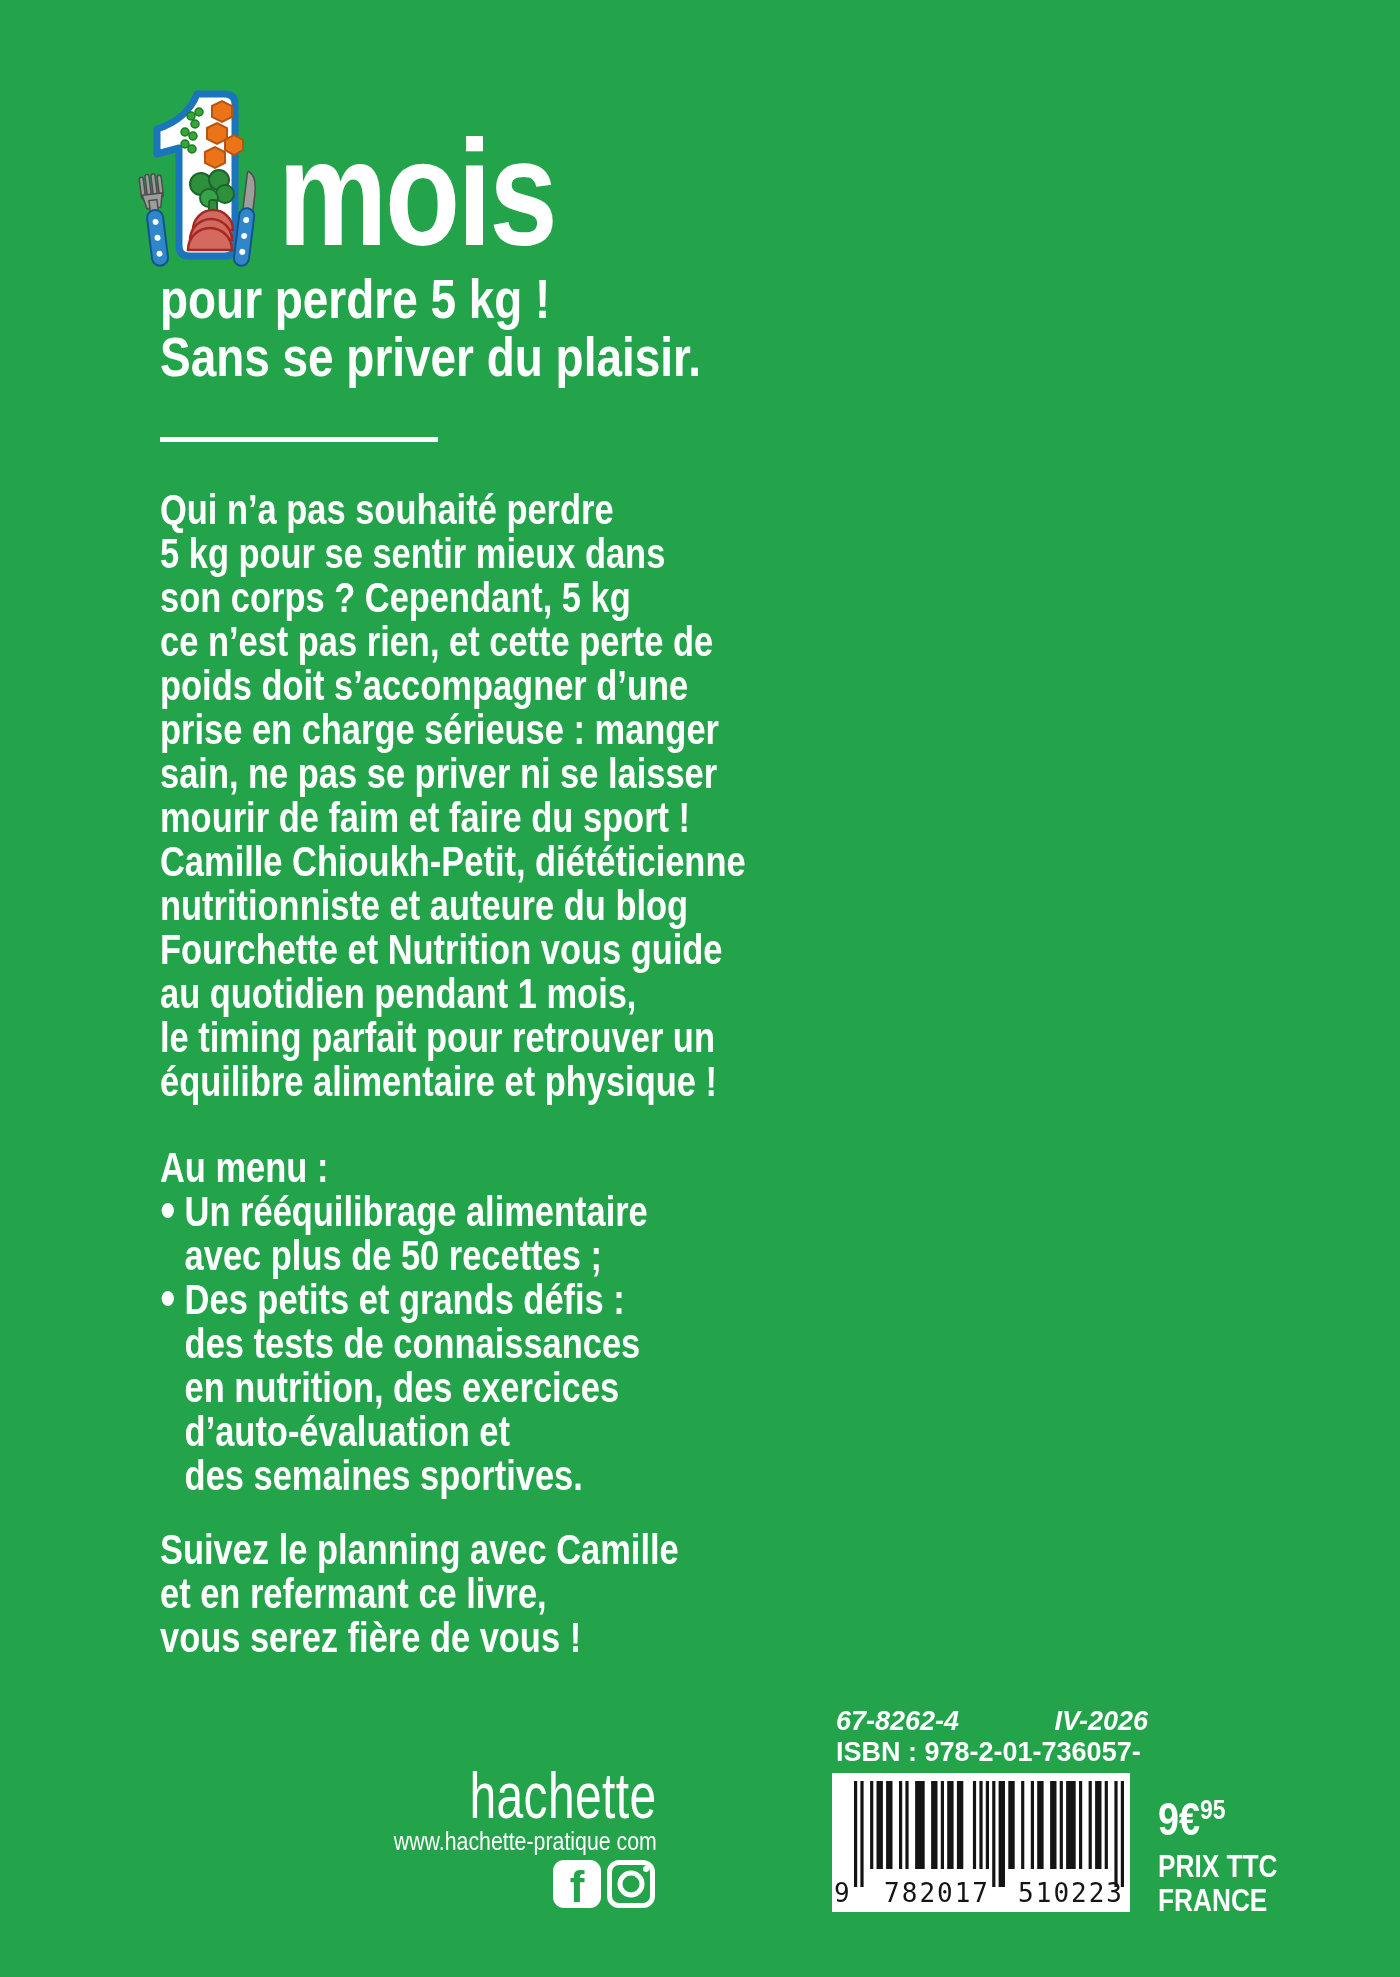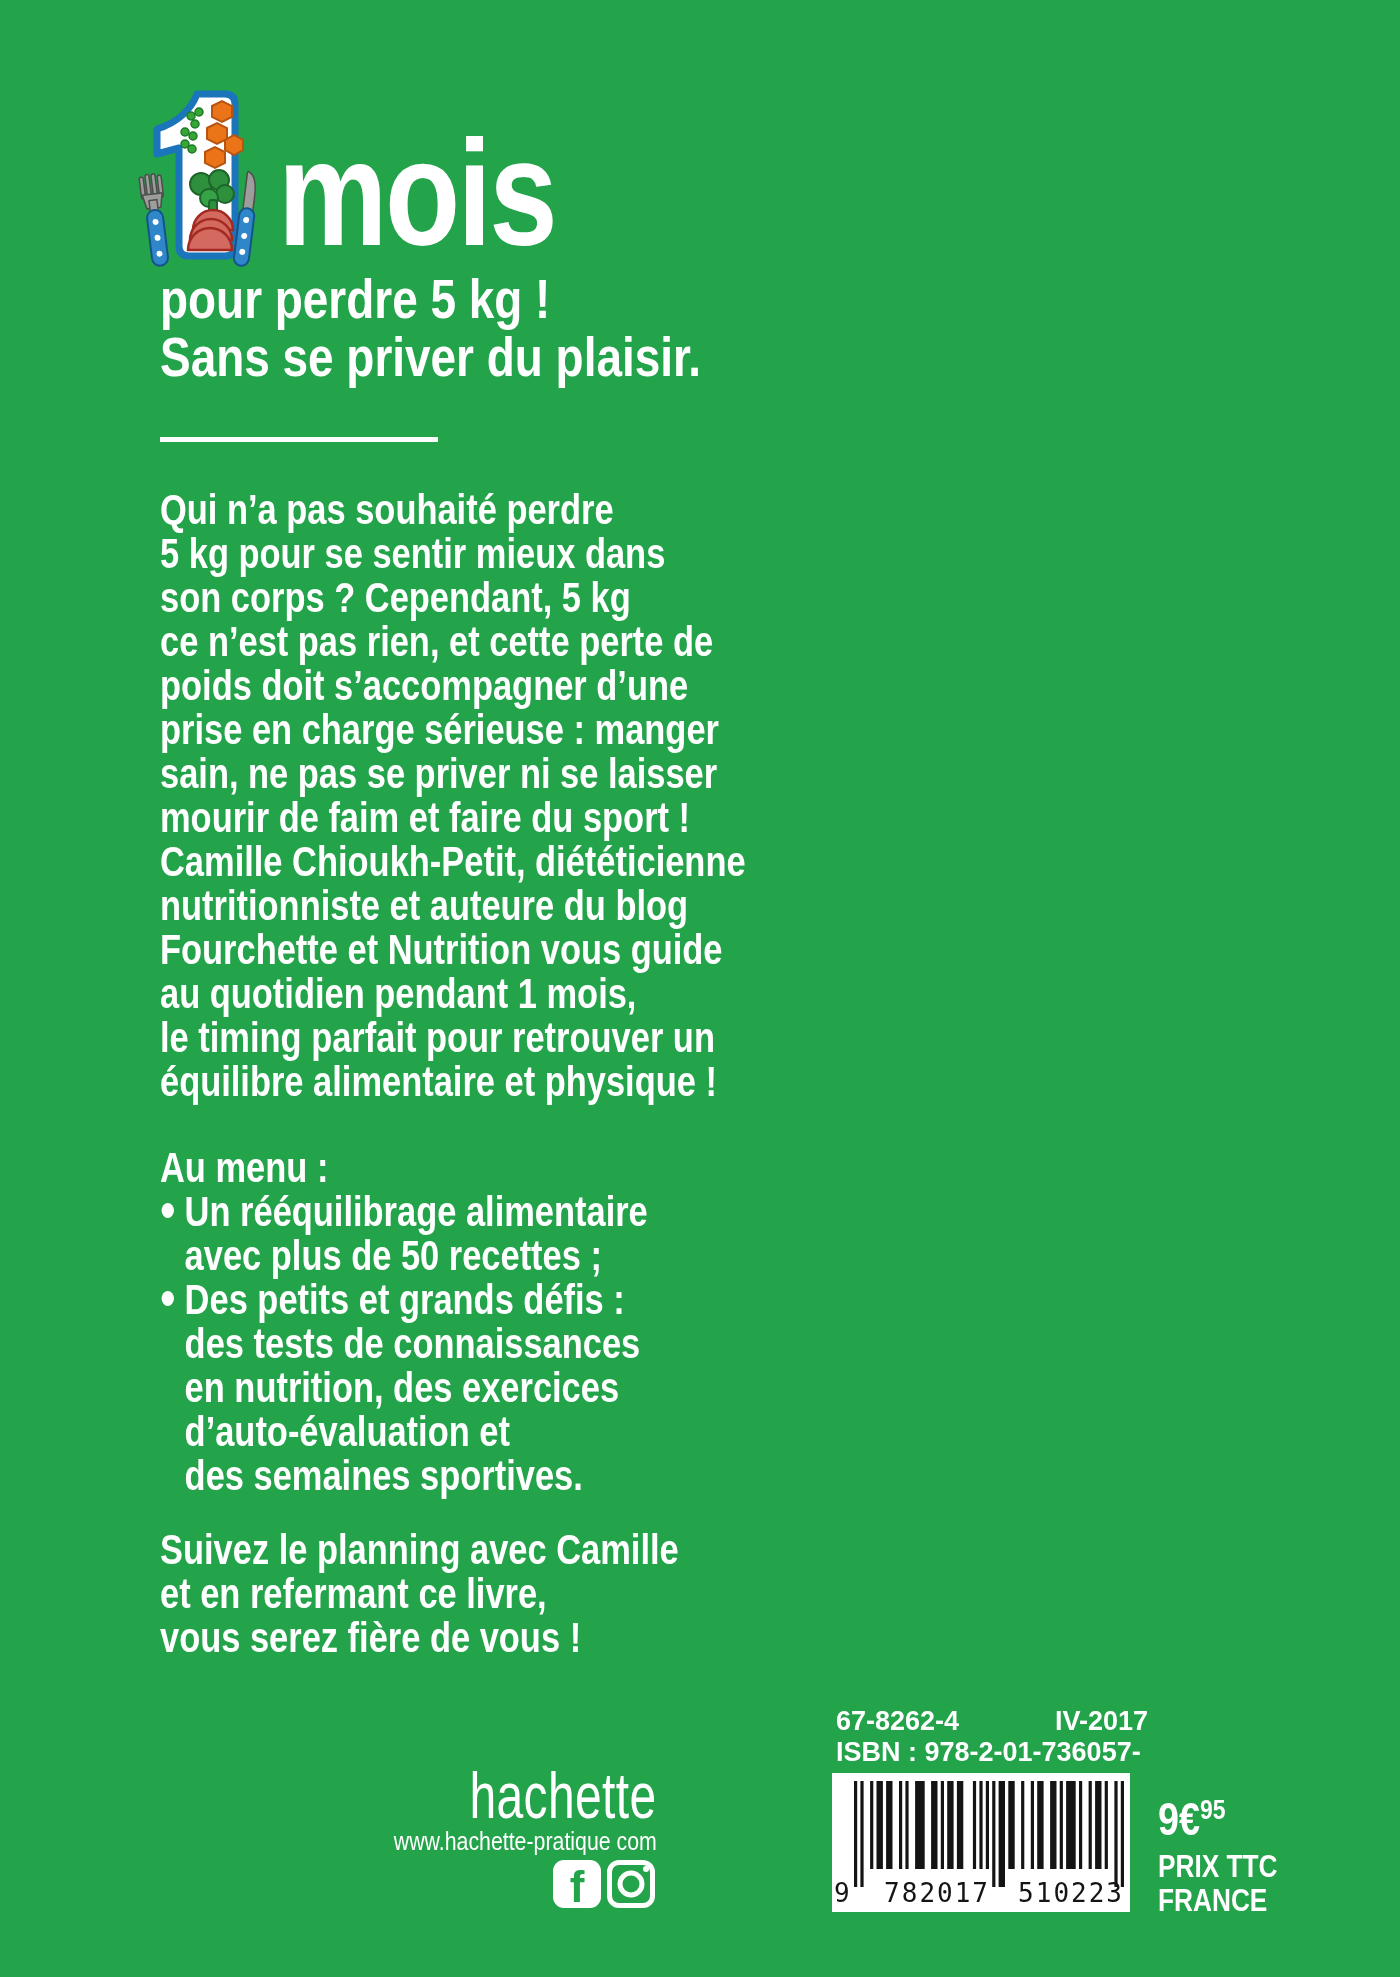--- a/index.html
+++ b/index.html
@@ -52,21 +52,21 @@
     position:absolute;left:160px;top:1528px;width:760px;
     font-size:42px;font-weight:bold;line-height:44px;
     white-space:pre-line;
   }
 
   
   .codes{
     position:absolute;left:836px;top:1706px;width:312px;
     font-size:27px;font-weight:bold;line-height:31px;
   }
-  .codes-row{display:flex;justify-content:space-between;}
+  .codes-row{display:flex;justify-content:space-between;font-style:italic;}
   .publisher-logo{
     position:absolute;right:595px;top:1764px;
     font-size:64px;font-weight:400;line-height:64px;letter-spacing:0.5px;
     transform:scaleX(0.75);transform-origin:right top;white-space:nowrap;
   }
   .website{
     position:absolute;right:595px;top:1827px;
     font-size:26px;font-weight:400;line-height:28px;white-space:nowrap;
   }
   .social{
@@ -219,21 +219,21 @@
     </div>
   </div>
 
   <div class="closing condensed">Suivez le planning avec Camille
 et en refermant ce livre,
 vous serez fière de vous !</div>
 
   <div class="codes">
     <div class="codes-row">
       <span>67-8262-4</span>
-      <span>IV-2017</span>
+      <span>IV-2026</span>
     </div>
     <div>ISBN : 978-2-01-736057-5</div>
   </div>
 
   <div class="publisher-logo">hachette</div>
   <div class="website condensed-r">www.hachette-pratique com</div>
 
   <div class="social">
     <div class="icon-fb">
       <span class="fb-f">f</span>

